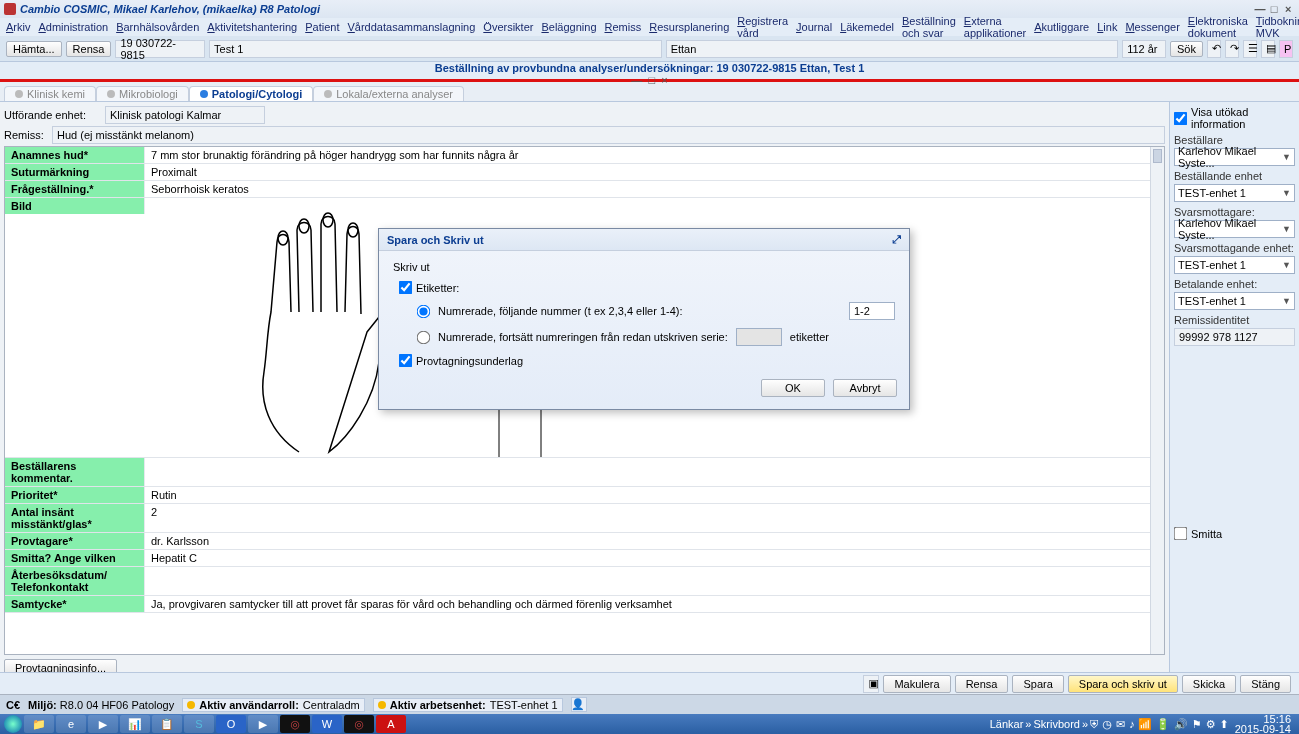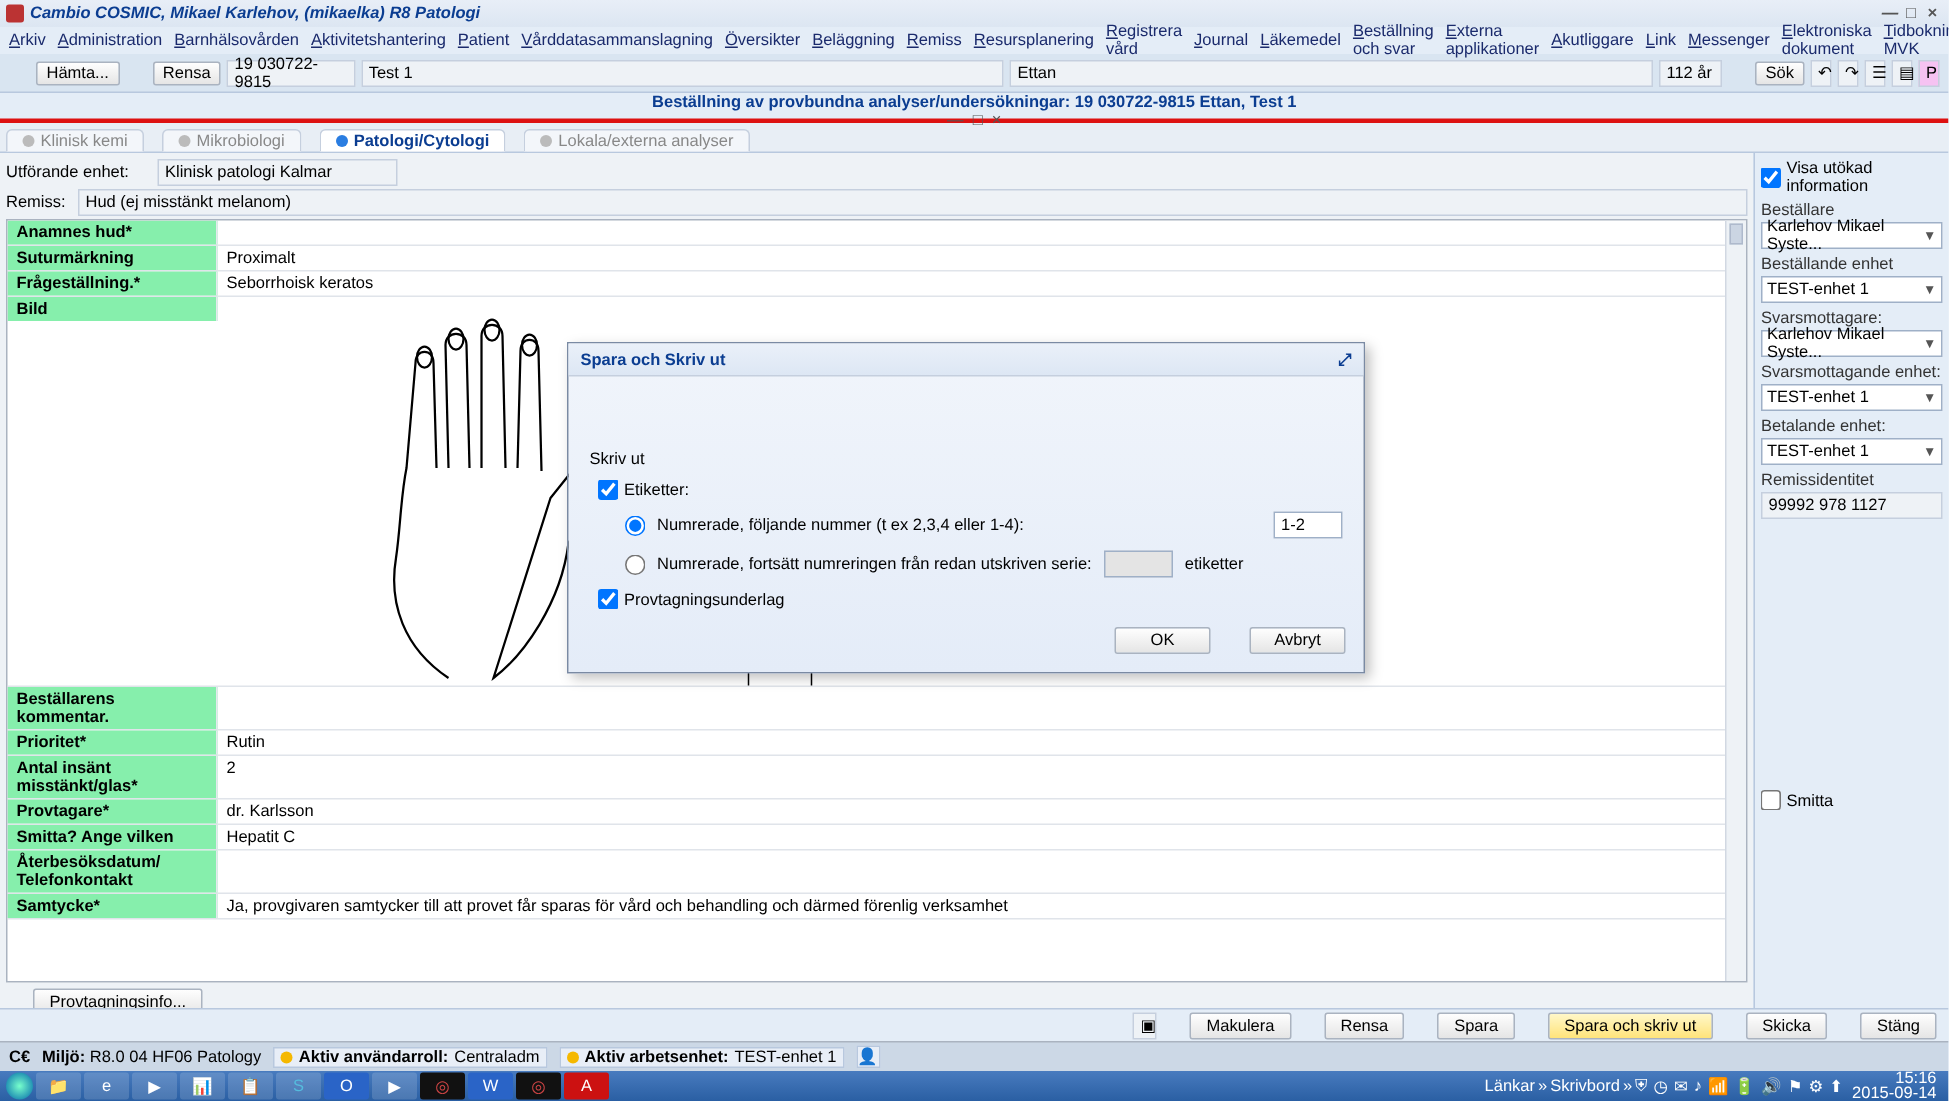--- a/index.html
+++ b/index.html
@@ -7,30 +7,30 @@
 
 .titlebar { height: 18px; background: linear-gradient(#e8eef7,#dce6f2); display: flex; align-items: center; padding: 0 4px; color: #0b3d91; font-weight: bold; font-style: italic; }
 .titlebar .spacer { flex: 1; }
 .titlebar .winbtns span { display: inline-block; width: 14px; text-align: center; color: #555; }
 
 .menubar { height: 18px; background: #e4edf7; display: flex; gap: 8px; padding: 0 6px; align-items: center; color: #1a2a6c; }
 .menubar span { cursor: default; }
 .menubar span u { text-decoration: underline; }
 
 .toolbar { height: 26px; background: #d9e5f1; display: flex; align-items: center; gap: 4px; padding: 2px 6px; border-bottom: 1px solid #b8c8de; }
-.btn { background: linear-gradient(#fefefe,#e5e5e5); border: 1px solid #aab3c0; border-radius: 2px; padding: 2px 10px; font-size: 11px; cursor: default; margin-left: 18px; }
+.btn { background: linear-gradient(#fefefe,#e5e5e5); border: 1px solid #aab3c0; border-radius: 2px; padding: 2px 10px; font-size: 11px; cursor: default; }
 .btn.small { padding: 1px 6px; }
 .fld { background: #fff; border: 1px solid #9fb0c7; padding: 1px 4px; height: 18px; font-size: 11px; }
 .ro { background: #eef2f6; border: 1px solid #c5cfde; padding: 1px 4px; height: 18px; display: inline-flex; align-items: center; }
 
 .subtitle { height: 20px; background: #e4edf7; display: flex; align-items: center; padding: 0 6px; color: #0b3d91; font-weight: bold; border-bottom: 3px solid #d11; flex-direction: column; }
 .subtitle .spacer { flex: 1; }
 .tiny-icon { width: 12px; height: 12px; background: #b33; border-radius: 2px; margin-right: 4px; display: inline-block;}
 
-.tabs { height: 20px; background: #e8eef5; display: flex; gap: 12px; padding: 4px 4px 0 4px; border-bottom: 1px solid #b8c8de;}
+.tabs { height: 20px; background: #e8eef5; display: flex; gap: 0; padding: 4px 4px 0 4px; border-bottom: 1px solid #b8c8de;}
 .tab { background: #f3f6fa; border: 1px solid #c5cfde; border-bottom: none; border-radius: 4px 4px 0 0; padding: 2px 10px; display: flex; align-items: center; gap: 4px; color: #888; }
 .tab.active { background: #fff; color: #0b3d91; font-weight: bold;}
 .tab .dot { width: 8px; height: 8px; border-radius: 50%; background: #bbb; display: inline-block; }
 .tab.active .dot { background: #2a7de1; }
 
 .workarea { display: flex; height: 594px; }
 .leftpane { flex: 1; background: #eef2f6; display: flex; flex-direction: column; padding: 4px; gap: 2px; }
 .rightpane { width: 130px; background: #e4edf7; padding: 4px; border-left: 1px solid #b8c8de; display: flex; flex-direction: column; gap: 2px; }
 
 .fieldrow { display: flex; align-items: center; gap: 6px; }
@@ -57,21 +57,21 @@
 .taskbar { position: absolute; left: 0; right: 0; bottom: 0; height: 20px; background: linear-gradient(#487bbf,#2a5fa3); display: flex; align-items: center; gap: 2px; padding: 0 4px; color: #fff; font-size: 10px; }
 .taskbar .tb-item { width: 30px; height: 18px; background: rgba(255,255,255,.15); border-radius: 2px; display: flex; align-items: center; justify-content: center; }
 .taskbar .spacer { flex: 1; }
 .taskbar .tray { display: flex; gap: 4px; align-items: center; }
 .taskbar .clock { text-align: right; line-height: 10px; padding: 0 4px; }
 
 
 .dialog { position: absolute; left: 378px; top: 228px; width: 532px; background: linear-gradient(#f1f5fb,#e4ecf8); border: 1px solid #7a8aa3; box-shadow: 3px 3px 8px rgba(0,0,0,.25); }
 .dialog .dtitle { height: 22px; display: flex; align-items: center; padding: 0 8px; font-weight: bold; color: #0b3d91; background: linear-gradient(#eaf0f9,#dde7f4); border-bottom: 1px solid #c5cfde; }
 .dialog .dtitle .spacer { flex: 1; }
-.dialog .dbody { padding: 10px 14px 12px 14px; margin-top: 39px; }
+.dialog .dbody { padding: 10px 14px 12px 14px; }
 .dialog .drow { display: flex; align-items: center; gap: 8px; margin: 8px 0 8px 24px; }
 .dialog .dfoot { display: flex; justify-content: flex-end; gap: 8px; padding: 0 12px 12px 0; }
 input[type=checkbox], input[type=radio] { transform: scale(1.05); }
 
 .scrollbar-fake { position: absolute; right: 0; top: 0; bottom: 0; width: 14px; background: #eef2f6; border-left: 1px solid #d1d8e2; }
 .scrollbar-fake .thumb { position: absolute; top: 2px; left: 2px; right: 2px; height: 14px; background: #cbd5e3; border: 1px solid #aeb9cc; }
 
 .chkline { display: flex; align-items: center; gap: 4px; }
 
 </style>
@@ -155,20 +155,21 @@
       <label>Utförande enhet:</label>
       <span class="ro" style="width:160px">Klinisk patologi Kalmar</span>
     </div>
     <div class="fieldrow">
       <label style="width:42px">Remiss:</label>
       <span class="ro" style="flex:1">Hud (ej misstänkt melanom)</span>
     </div>
     <div class="grid" id="grid">
       <div class="grow">
           <div class="gcell-l">Anamnes hud*</div>
+          <div class="gcell-v">7 mm stor brunaktig förändring på höger handrygg som har funnits några år</div>
         </div>
         <div class="grow">
           <div class="gcell-l">Suturmärkning</div>
           <div class="gcell-v">Proximalt</div>
         </div>
         <div class="grow">
           <div class="gcell-l">Frågeställning.*</div>
           <div class="gcell-v">Seborrhoisk keratos</div>
         </div>
         <div class="grow hand-cell">

